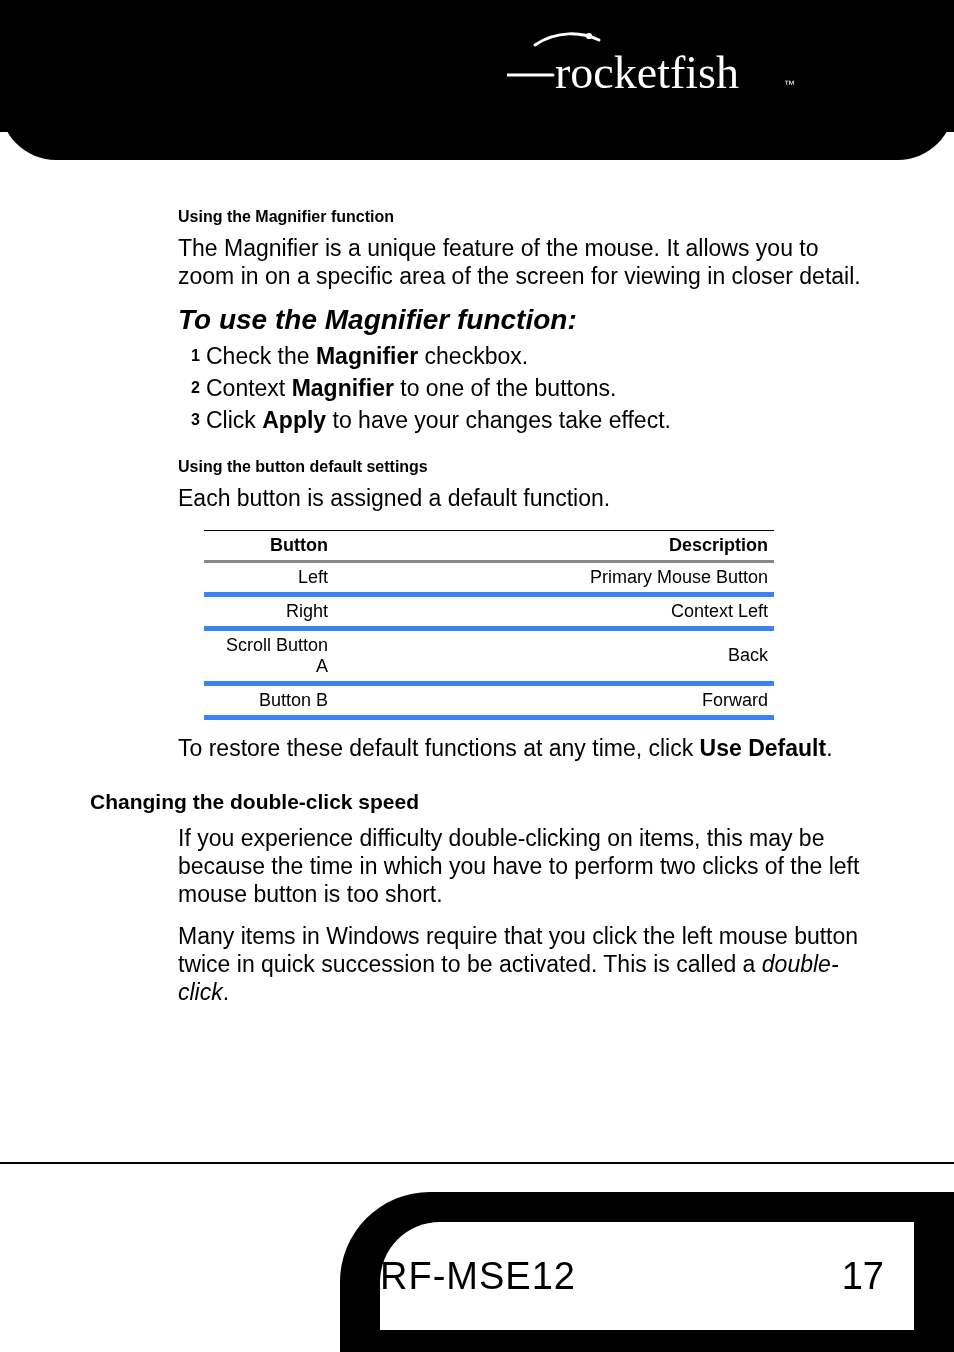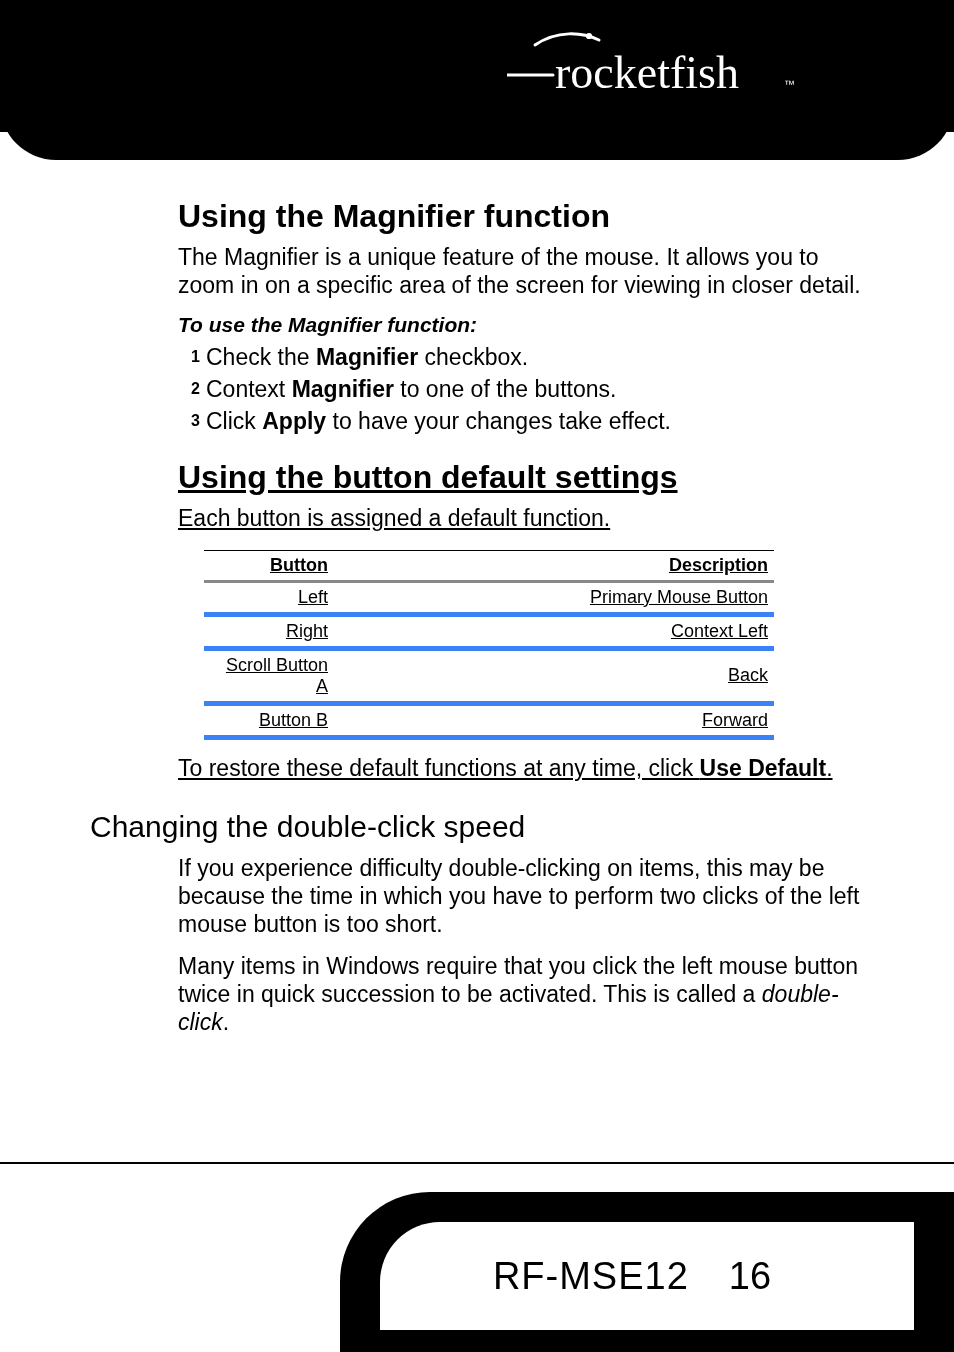--- a/index.html
+++ b/index.html
@@ -3,36 +3,36 @@
 <meta charset="utf-8">
 <style>
   * { box-sizing: border-box; margin: 0; padding: 0; }
   html, body { width: 954px; height: 1352px; background: #fff; font-family: "Segoe UI", "Helvetica Neue", Arial, sans-serif; color: #000; }
   .page { width: 954px; height: 1352px; position: relative; overflow: hidden; }
   .header-band { width: 100%; height: 132px; background: #000; position: relative; }
   .header-curve { position: absolute; left: 0; bottom: -28px; width: 100%; height: 56px; background: #000; border-bottom-left-radius: 56px 56px; border-bottom-right-radius: 56px 56px; }
   .logo { position: absolute; right: 147px; top: 30px; }
   .content { padding: 60px 90px 0 90px; }
   .indent { margin-left: 88px; }
-  h3.sub { font-size: 32px; font-weight: 700; margin-top: 6px; margin-bottom: 8px; }
+  h3.sub { font-size: 16px; font-weight: 700; margin-top: 16px; margin-bottom: 8px; }
   p.body { font-size: 23px; line-height: 1.22; margin-bottom: 14px; margin-top: 7px; }
-  p.sub-title { font-style: italic; font-weight: 700; font-size: 21px; margin-top: 14px; margin-bottom: 6px; }
+  p.sub-title { font-style: italic; font-weight: 700; font-size: 28px; margin-top: 14px; margin-bottom: 6px; }
   ol.steps { list-style: none; padding-left: 0; }
   ol.steps li { font-size: 23px; line-height: 1.3; padding-left: 28px; position: relative; margin-bottom: 2px; }
   ol.steps li .num { position: absolute; left: 0; top: 4px; font-weight: 700; font-size: 16px; width: 22px; text-align: right; }
-  h2.section { font-size: 30px; font-weight: 400; margin: 28px 0 10px 0; }
+  h2.section { font-size: 21px; font-weight: 700; margin: 28px 0 10px 0; }
   table.defaults { width: 570px; border-collapse: collapse; margin: 18px 0 14px 0; }
   table.defaults th, table.defaults td { text-align: right; padding: 4px 6px; font-family: "Segoe UI Semibold", "Helvetica Neue", Arial, sans-serif; }
   table.defaults th { font-weight: 700; font-size: 18px; border-top: 1.5px solid #000; border-bottom: 3px solid #888; }
   table.defaults td { font-size: 18px; border-bottom: 5px solid #3b82f6; }
   table.defaults .col-btn { width: 130px; }
   .footer { position: absolute; left: 0; right: 0; bottom: 0; height: 190px; }
   .footer-top-line { position: absolute; left: 0; right: 0; top: 0; height: 2px; background: #000; }
   .footer-black { position: absolute; left: 340px; right: 0; bottom: 0; height: 160px; background: #000; border-top-left-radius: 90px 90px; }
-  .footer-inner { position: absolute; left: 380px; right: 40px; bottom: 22px; height: 108px; background: #fff; border-top-left-radius: 60px 60px; display: flex; align-items: center; justify-content: center; padding-right: 30px; gap: 40px; }
+  .footer-inner { position: absolute; left: 380px; right: 40px; bottom: 22px; height: 108px; background: #fff; border-top-left-radius: 60px 60px; display: flex; align-items: center; justify-content: space-between; padding-right: 30px; gap: 40px; }
   .footer-model { font-size: 38px; letter-spacing: 1px; }
   .footer-page { font-size: 38px; }
   .b { font-weight: 700; }
   .i { font-style: italic; }
 </style>
 </head>
 <body>
 
 <div class="page">
 
@@ -66,21 +66,21 @@
           <span class="num">2</span>
           <span>Context </span><span class="b">Magnifier</span><span> to one of the buttons.</span>
         </li>
         <li>
           <span class="num">3</span>
           <span>Click </span><span class="b">Apply</span><span> to have your changes take effect.</span>
         </li>
       </ol>
     </div>
 
-    <div class="indent" style="margin-top:22px;text-decoration:underline;">
+    <div class="indent" style="margin-top:22px;">
       <h3 class="sub">Using the button default settings</h3>
       <p class="body">Each button is assigned a default function.</p>
 
       <table class="defaults" style="margin-left:26px;">
         <thead>
           <tr>
             <th class="col-btn">Button</th>
             <th>Description</th>
           </tr>
         </thead>
@@ -117,17 +117,17 @@
       </p>
     </div>
 
   </div>
 
   <div class="footer">
     <div class="footer-top-line"></div>
     <div class="footer-black"></div>
     <div class="footer-inner">
       <span class="footer-model">RF-MSE12</span>
-      <span class="footer-page">16</span>
+      <span class="footer-page">17</span>
     </div>
   </div>
 
 </div>
 
 </body></html>

